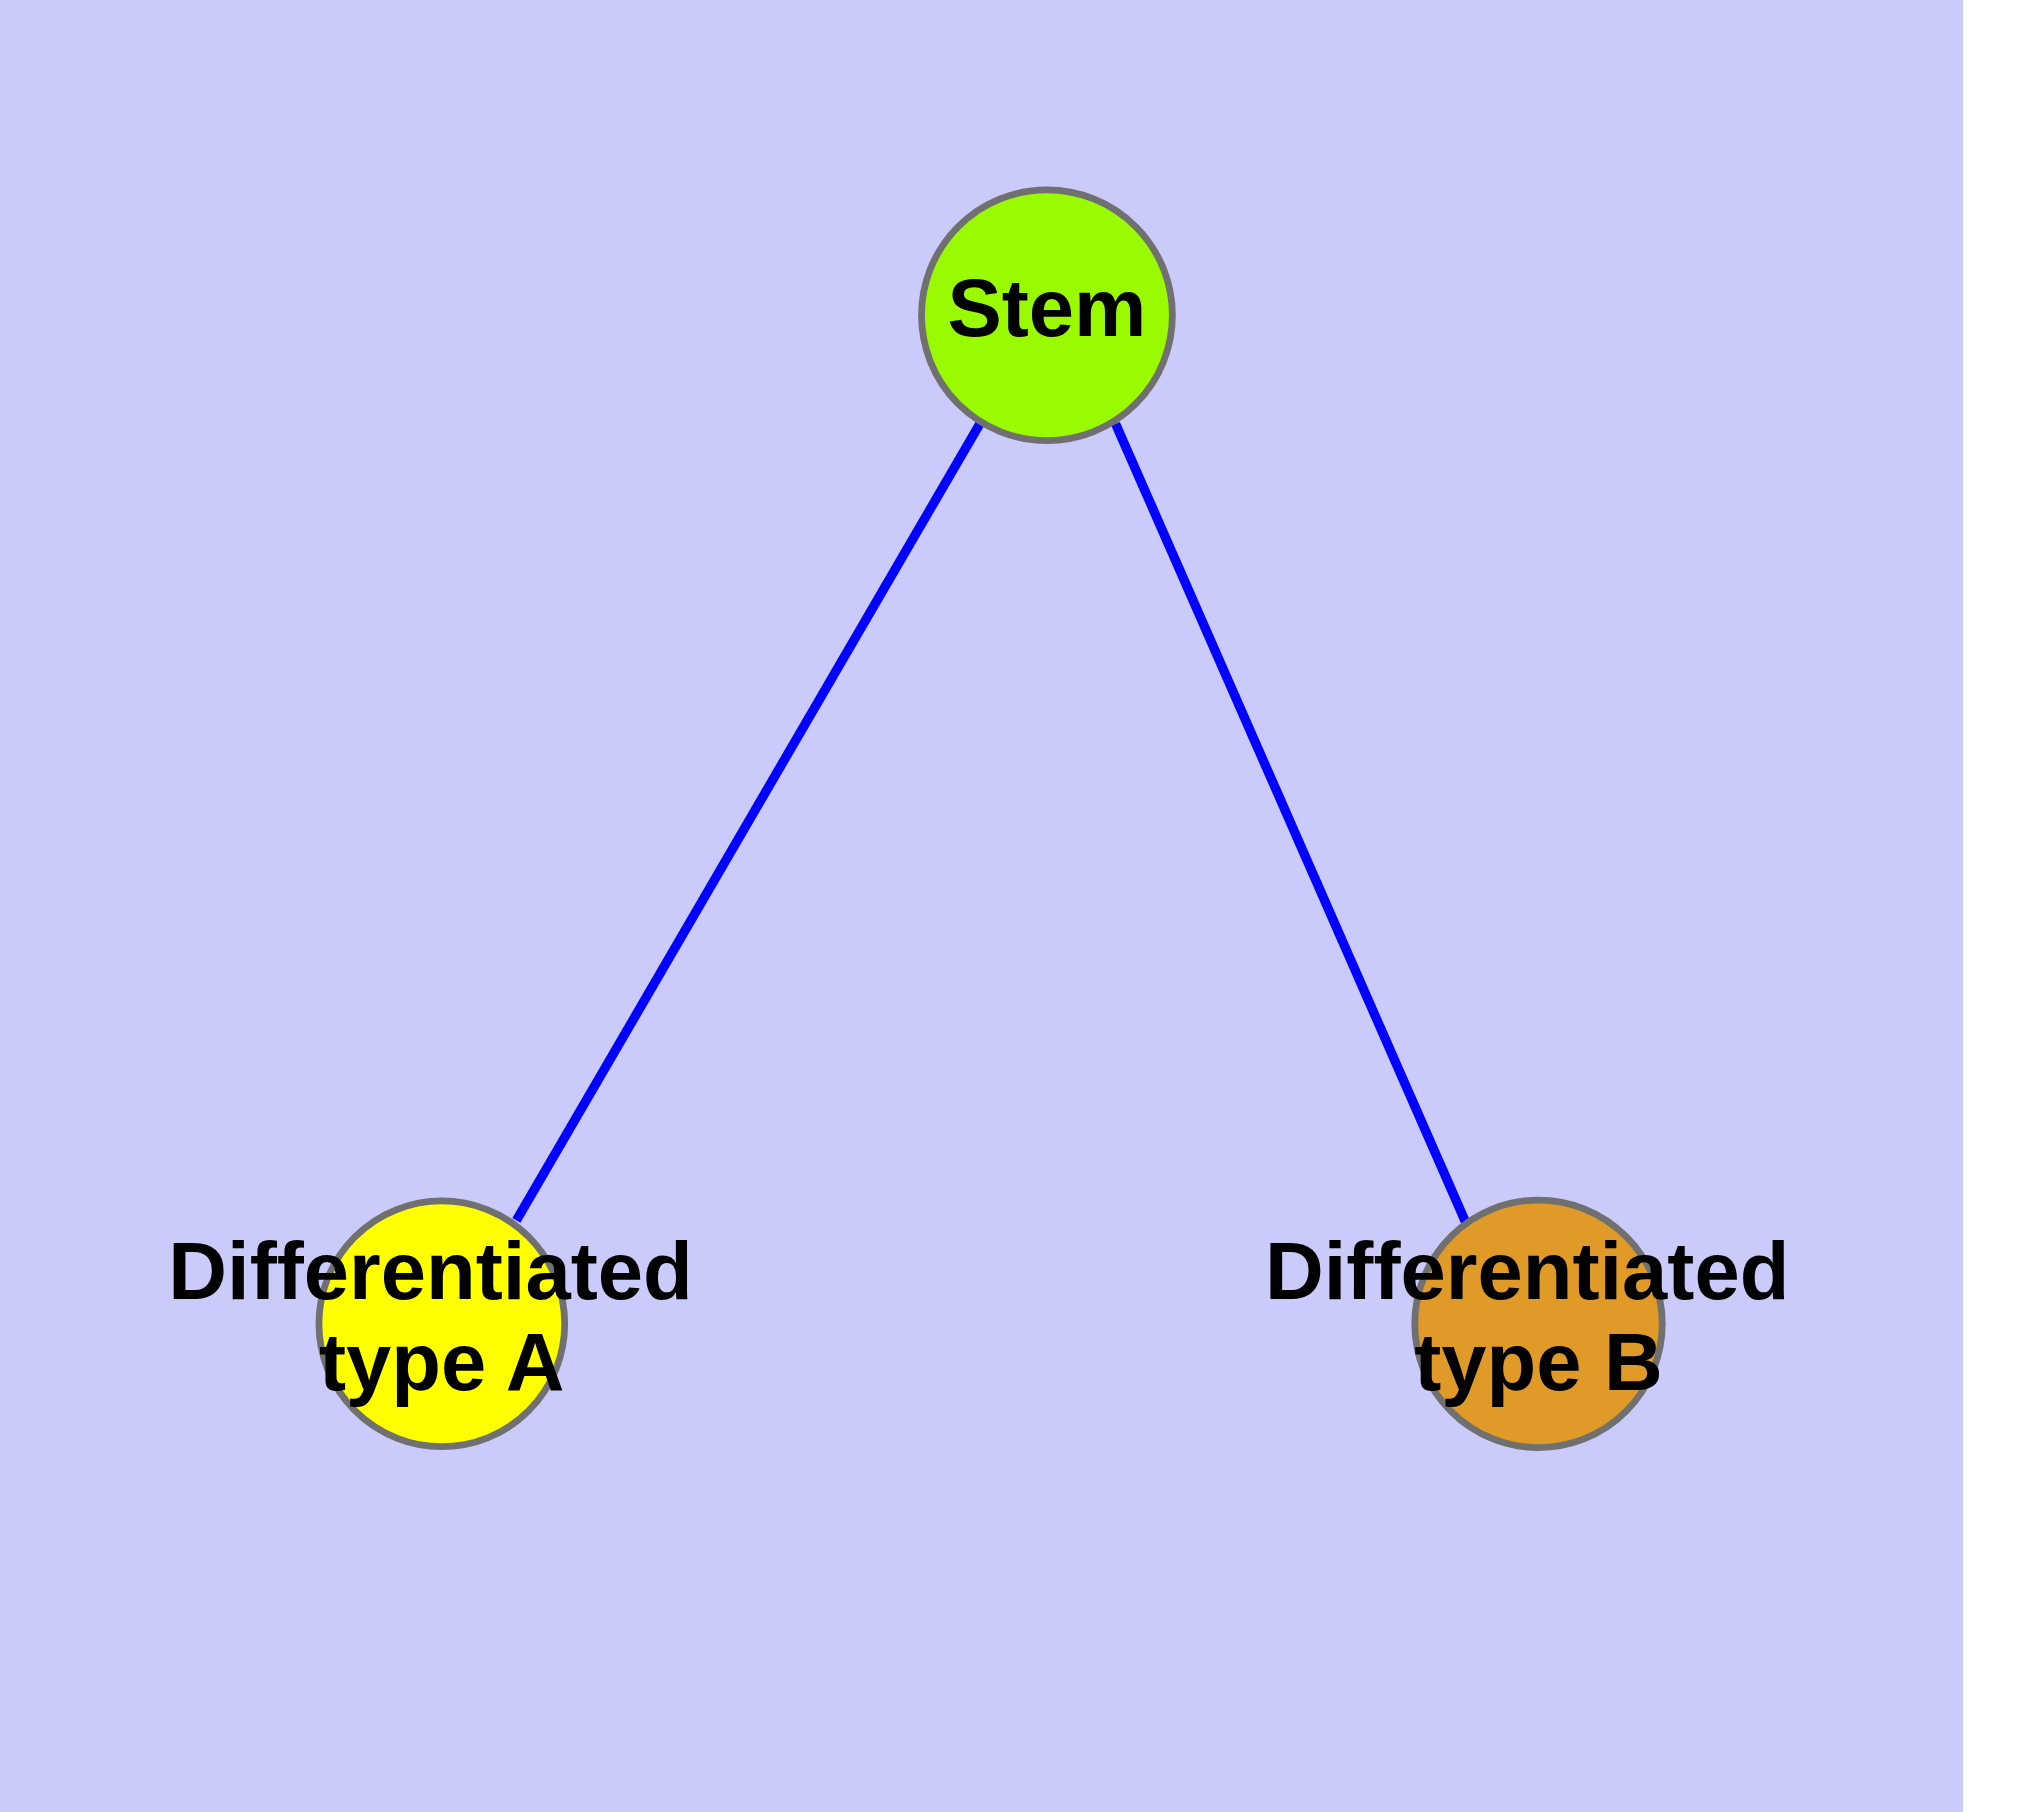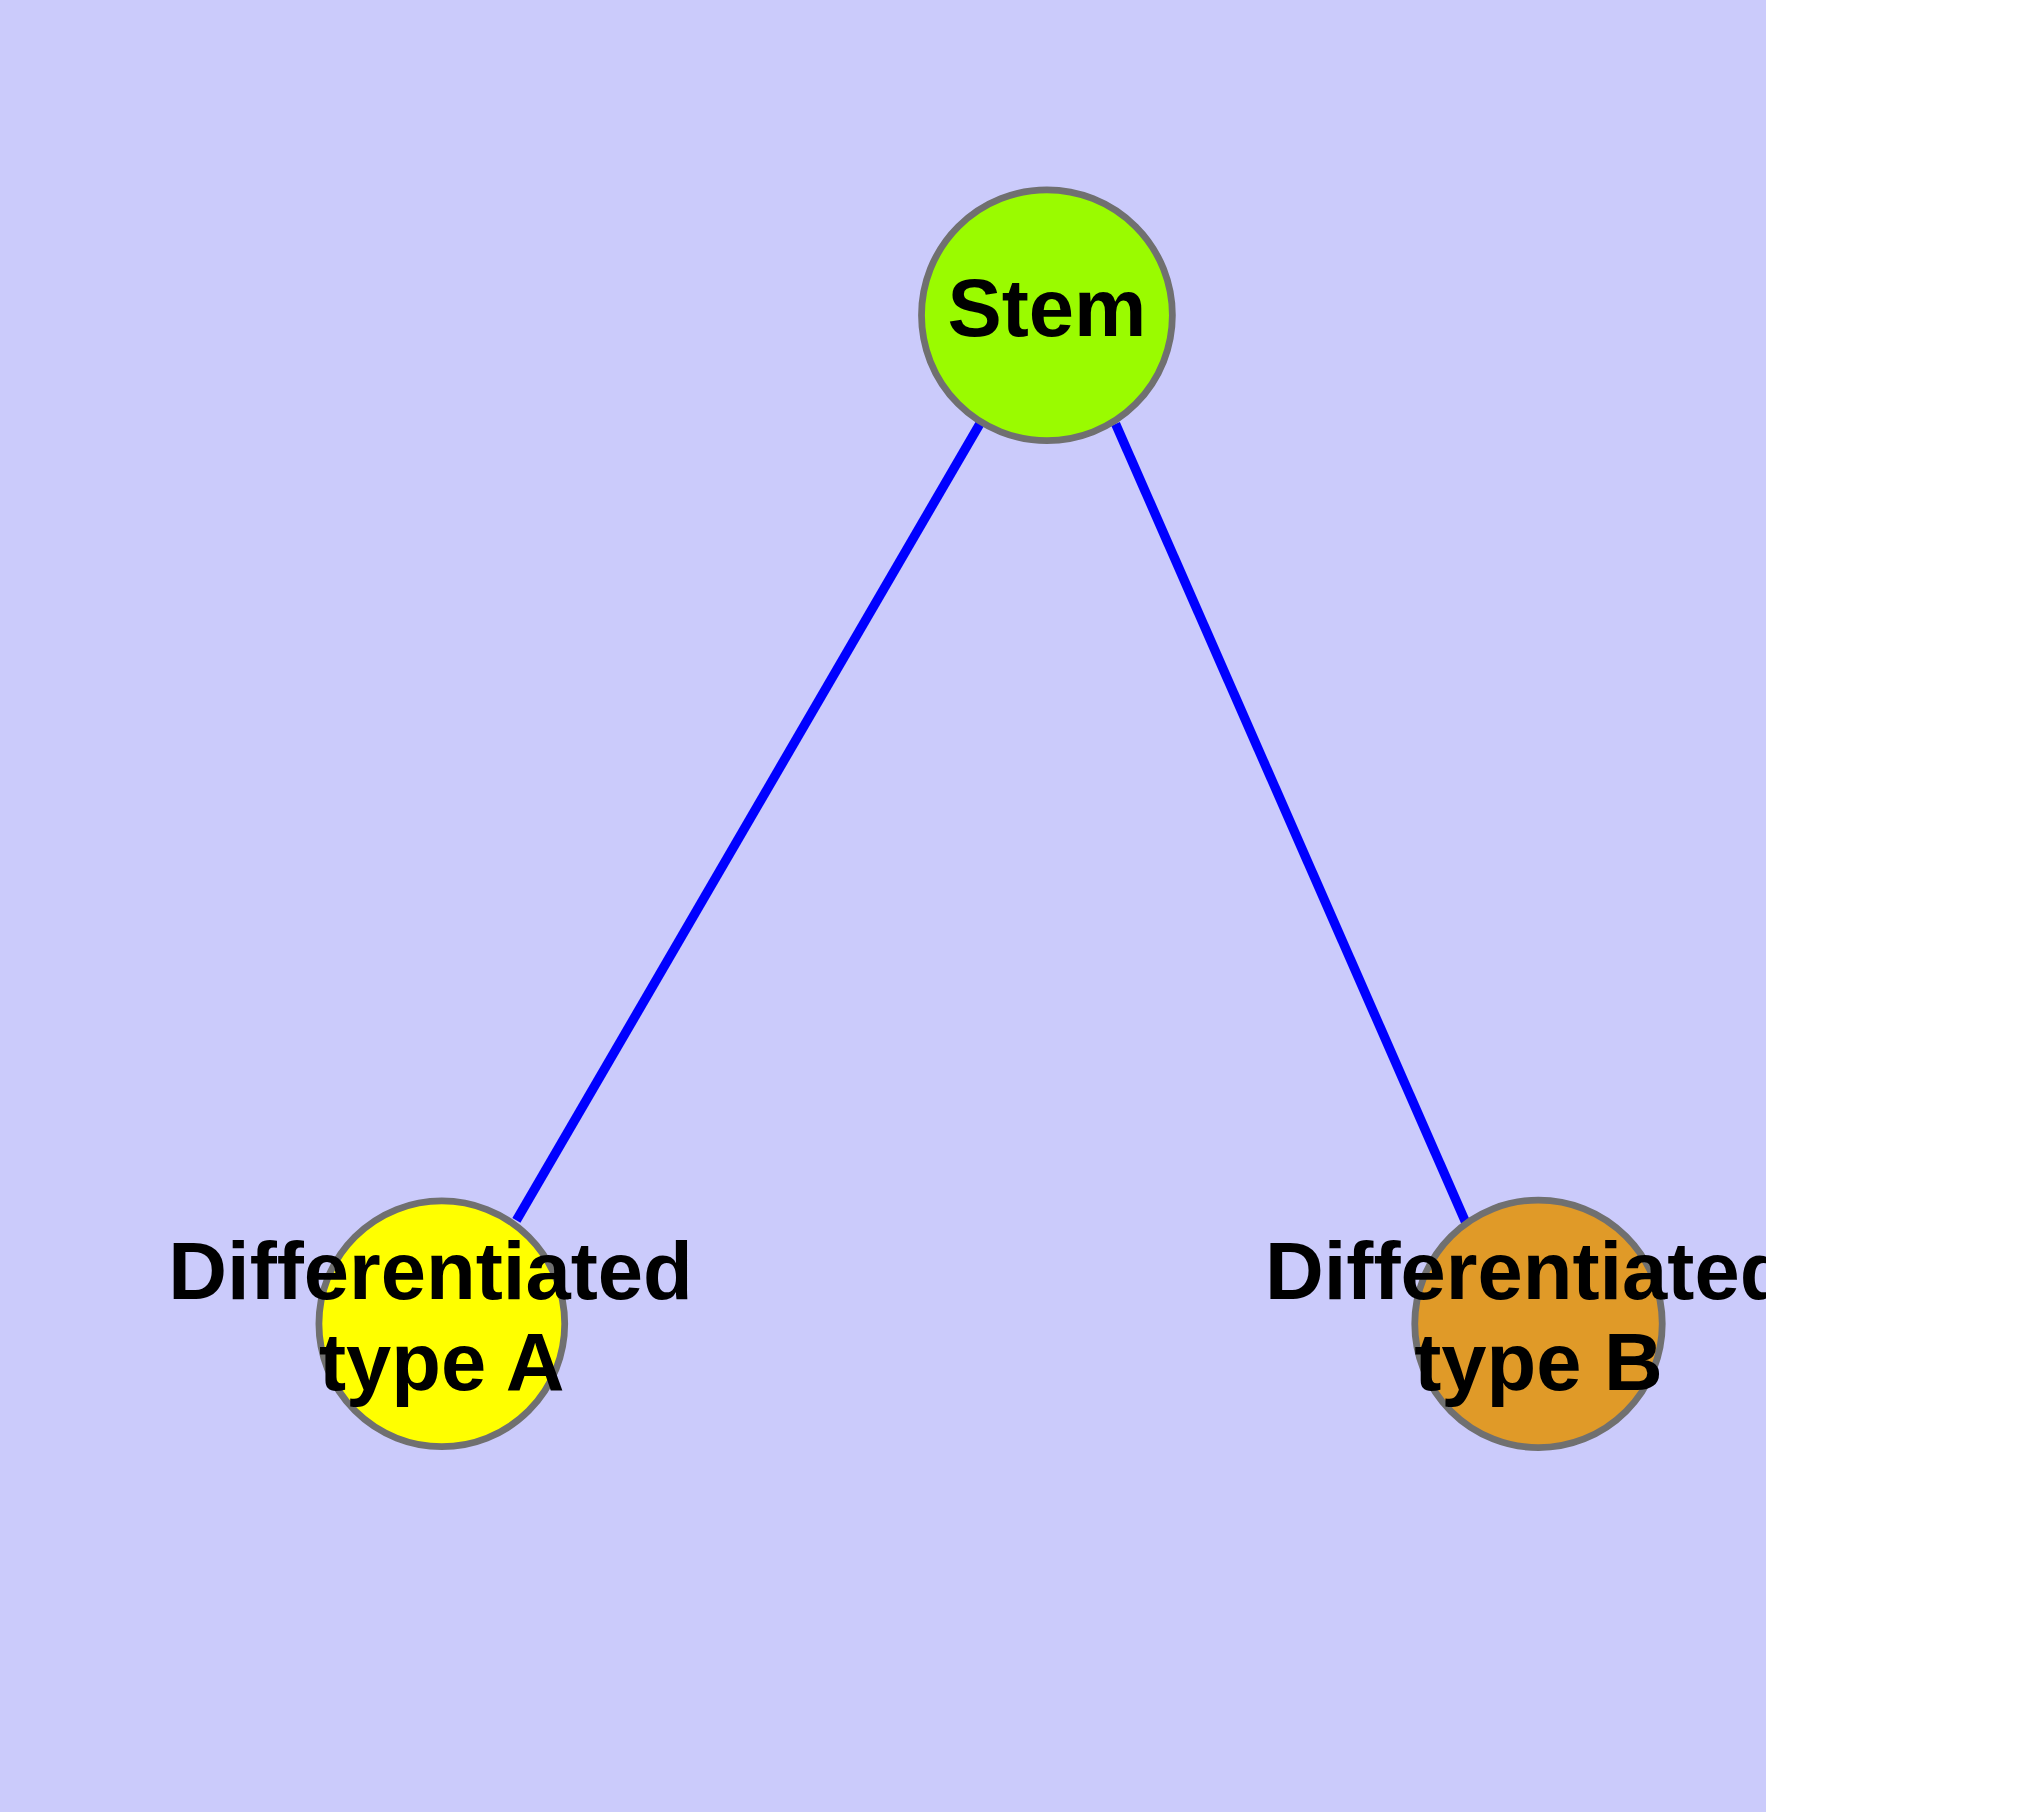--- a/index.html
+++ b/index.html
@@ -27,21 +27,21 @@
     font-family: "Liberation Sans", sans-serif;
     font-weight: bold;
     fill: #000000;
     text-anchor: middle;
     dominant-baseline: middle;
   }
 </style>
 </head>
 <body>
 
-<div id="canvas" style="width: 1766px; height: 1812px; background: rgb(203, 203, 251);">
+<div id="canvas" style="width: 1963px; height: 1812px; background: rgb(203, 203, 251);">
   <svg id="graph-svg" viewBox="0 0 2384 2138">
 
     <rect id="bg-rect" x="0" y="0" width="2384" height="2138" fill="#CBCBFB"></rect>
 
     <g id="edges-group">
       <line id="edge-0" x1="1157" y1="498" x2="609" y2="1440" stroke="#0000FF" stroke-width="11" stroke-linecap="butt"></line>
       <line id="edge-1" x1="1316" y1="500" x2="1729" y2="1442" stroke="#0000FF" stroke-width="11" stroke-linecap="butt"></line>
     </g>
 
     <g id="nodes-group">

